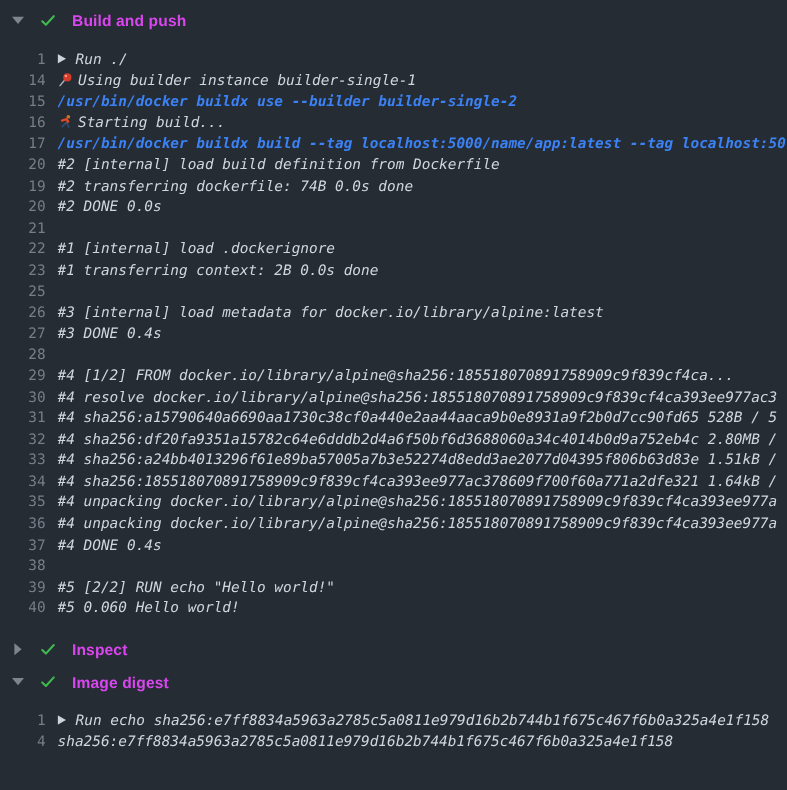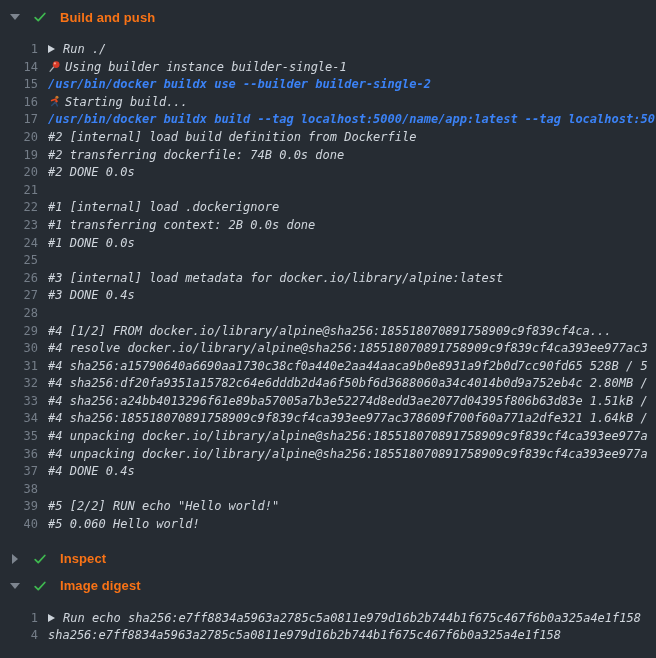--- a/index.html
+++ b/index.html
@@ -35,21 +35,21 @@
     border-top: 6px solid #7d858f;
   }
   .chev.right i {
     border-top: 5px solid transparent;
     border-bottom: 5px solid transparent;
     border-left: 6px solid #7d858f;
   }
   .check { margin-left: 12px; display: inline-flex; }
   .sec-title {
     margin-left: 13px;
-    color: #f97316;
+    color: #d946ef;
     font-weight: bold;
     font-size: 13px;
     letter-spacing: 0.1px;
   }
 
   .line {
     display: flex;
     height: 17.6px;
     line-height: 17.6px;
     font-family: "DejaVu Sans Mono", "Liberation Mono", monospace;
@@ -119,21 +119,20 @@
                   <path d="M4.5 6.8 L9.2 5.2 L11 7.8 L8.4 9.4" stroke="#e8491d" stroke-width="2.2" fill="none" stroke-linecap="round" stroke-linejoin="round"></path>
                   <path d="M8.4 9.4 L4.6 13 M9.4 9.2 L11.6 13.4" stroke="#2b4a6f" stroke-width="1.8" stroke-linecap="round"></path>
                 </svg></span><span>Starting build...</span></span></div>
           <div class="line command"><span class="num">17</span><span class="content"><span>/usr/bin/docker buildx build --tag localhost:5000/name/app:latest --tag localhost:50</span></span></div>
           <div class="line"><span class="num">20</span><span class="content"><span>#2 [internal] load build definition from Dockerfile</span></span></div>
           <div class="line"><span class="num">19</span><span class="content"><span>#2 transferring dockerfile: 74B 0.0s done</span></span></div>
           <div class="line"><span class="num">20</span><span class="content"><span>#2 DONE 0.0s</span></span></div>
           <div class="line"><span class="num">21</span><span class="content"><span></span></span></div>
           <div class="line"><span class="num">22</span><span class="content"><span>#1 [internal] load .dockerignore</span></span></div>
           <div class="line"><span class="num">23</span><span class="content"><span>#1 transferring context: 2B 0.0s done</span></span></div>
-          <div class="line"><span class="num">24</span><span class="content"><span>#1 DONE 0.0s</span></span></div>
           <div class="line"><span class="num">25</span><span class="content"><span></span></span></div>
           <div class="line"><span class="num">26</span><span class="content"><span>#3 [internal] load metadata for docker.io/library/alpine:latest</span></span></div>
           <div class="line"><span class="num">27</span><span class="content"><span>#3 DONE 0.4s</span></span></div>
           <div class="line"><span class="num">28</span><span class="content"><span></span></span></div>
           <div class="line"><span class="num">29</span><span class="content"><span>#4 [1/2] FROM docker.io/library/alpine@sha256:185518070891758909c9f839cf4ca...</span></span></div>
           <div class="line"><span class="num">30</span><span class="content"><span>#4 resolve docker.io/library/alpine@sha256:185518070891758909c9f839cf4ca393ee977ac3</span></span></div>
           <div class="line"><span class="num">31</span><span class="content"><span>#4 sha256:a15790640a6690aa1730c38cf0a440e2aa44aaca9b0e8931a9f2b0d7cc90fd65 528B / 5</span></span></div>
           <div class="line"><span class="num">32</span><span class="content"><span>#4 sha256:df20fa9351a15782c64e6dddb2d4a6f50bf6d3688060a34c4014b0d9a752eb4c 2.80MB /</span></span></div>
           <div class="line"><span class="num">33</span><span class="content"><span>#4 sha256:a24bb4013296f61e89ba57005a7b3e52274d8edd3ae2077d04395f806b63d83e 1.51kB /</span></span></div>
           <div class="line"><span class="num">34</span><span class="content"><span>#4 sha256:185518070891758909c9f839cf4ca393ee977ac378609f700f60a771a2dfe321 1.64kB /</span></span></div>

